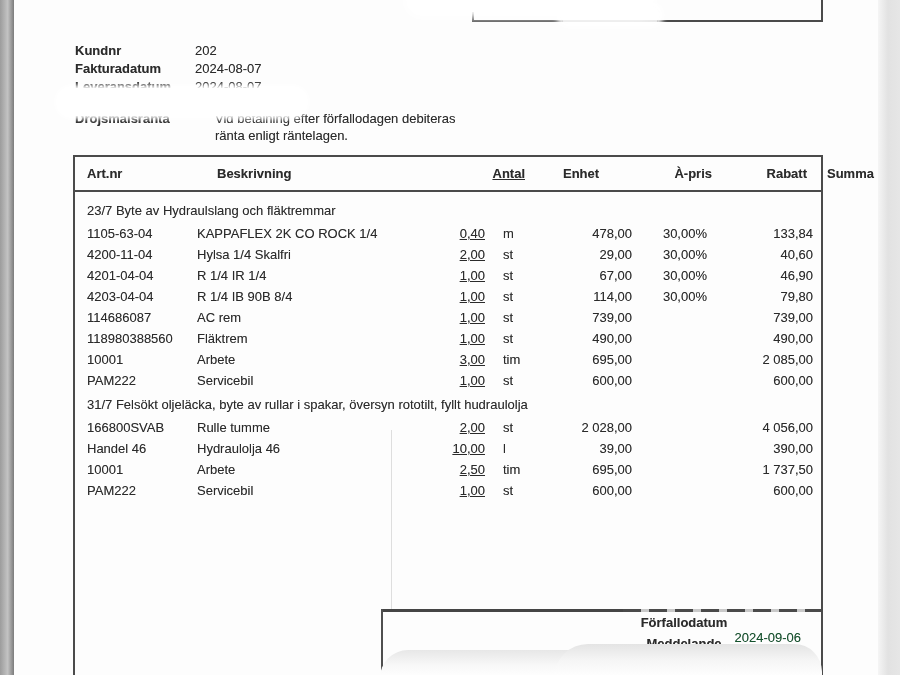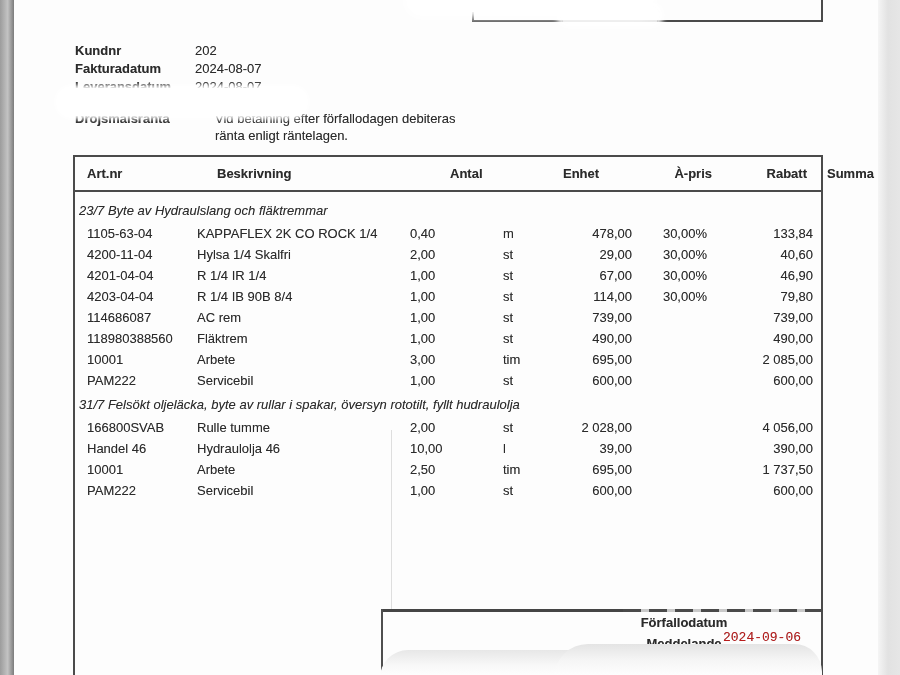--- a/index.html
+++ b/index.html
@@ -31,39 +31,39 @@
 
   .blob-mid{left:44px;top:88px;width:248px;height:28px;border-radius:13px;
             box-shadow:0 0 4px 3px rgba(255,255,255,.95);}
 
   .invoice-table{position:absolute;left:59px;top:155px;width:750px;height:520px;box-sizing:border-box;
                  border:2px solid #4b4b4b;border-bottom:none;}
   .t-head,.t-row{display:grid;grid-template-columns:110px 213px 75px 80px 67px 75px 1fr;
                  padding:0 8px 0 12px;align-items:center;}
   .t-head{height:33px;border-bottom:2px solid #4b4b4b;font-weight:bold;gap:20px;}
   .t-body{padding-top:5px;}
-  .t-group{height:24px;line-height:24px;padding-left:4px;margin-top:2px;font-style:italic;}
+  .t-group{height:24px;line-height:24px;padding-left:12px;margin-top:2px;}
   .t-row{height:21px;}
-  .col-antal{text-align:left;}
+  .col-antal{text-align:right;text-decoration:underline;}
   .col-enhet{padding-left:18px;}
   .col-apris,.col-rabatt,.col-summa{text-align:right;}
 
   .fold{position:absolute;left:377px;top:430px;width:1px;height:180px;background:rgba(185,185,185,.45);}
 
   .pay-box{position:absolute;left:367px;top:609px;width:442px;height:66px;box-sizing:border-box;
            border-left:2px solid #4f4f4f;}
   .pb-border{position:absolute;left:0;top:0;width:100%;height:3px;}
   .pb-border .seg-solid{position:absolute;left:0;top:0;width:240px;height:2.5px;background:#454545;}
   .pb-border .seg-dash{position:absolute;left:240px;top:0;right:0;height:2.5px;
            background:repeating-linear-gradient(90deg,#4a4a4a 0 18px,#c9c9c9 18px 26px);}
   .pb-row{display:flex;height:21px;align-items:center;flex-direction:column;}
   .pb-row.first{margin-top:6px;}
   .pb-label{margin-left:162px;font-weight:bold;}
   .pb-value{margin-left:auto;margin-right:22px;}
-  .pb-date{color:#b91c1c;font-family:Liberation Mono, monospace;}
+  .pb-date{color:#14532d;}
   .pb-msg{color:#4e4e4e;letter-spacing:.4px;}
 
   .blob-bot-a{left:366px;top:650px;width:220px;height:28px;border-radius:45px 35px 0 0;
               background:linear-gradient(180deg,#e7e7e7,#f8f8f8 55%,#fff);}
   .blob-bot-b{left:540px;top:644px;width:268px;height:34px;border-radius:55px 45px 0 0;
               background:linear-gradient(180deg,#e4e4e4,#f6f6f6 50%,#fff);}
 </style>
 </head>
 <body>
 

